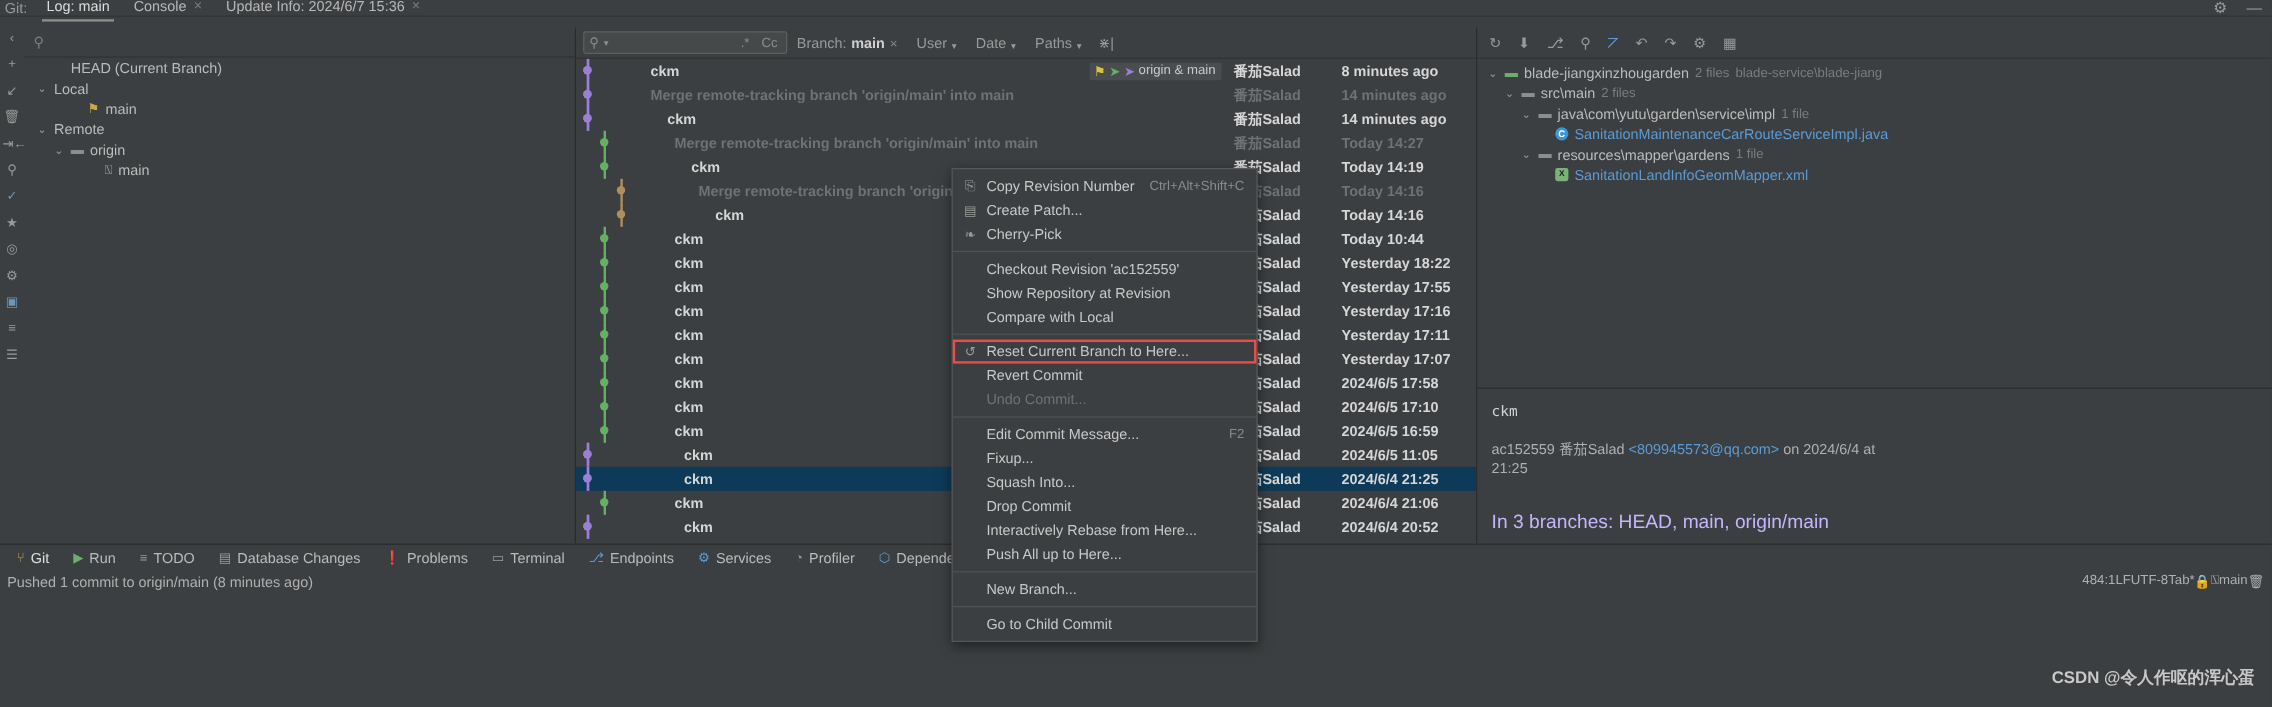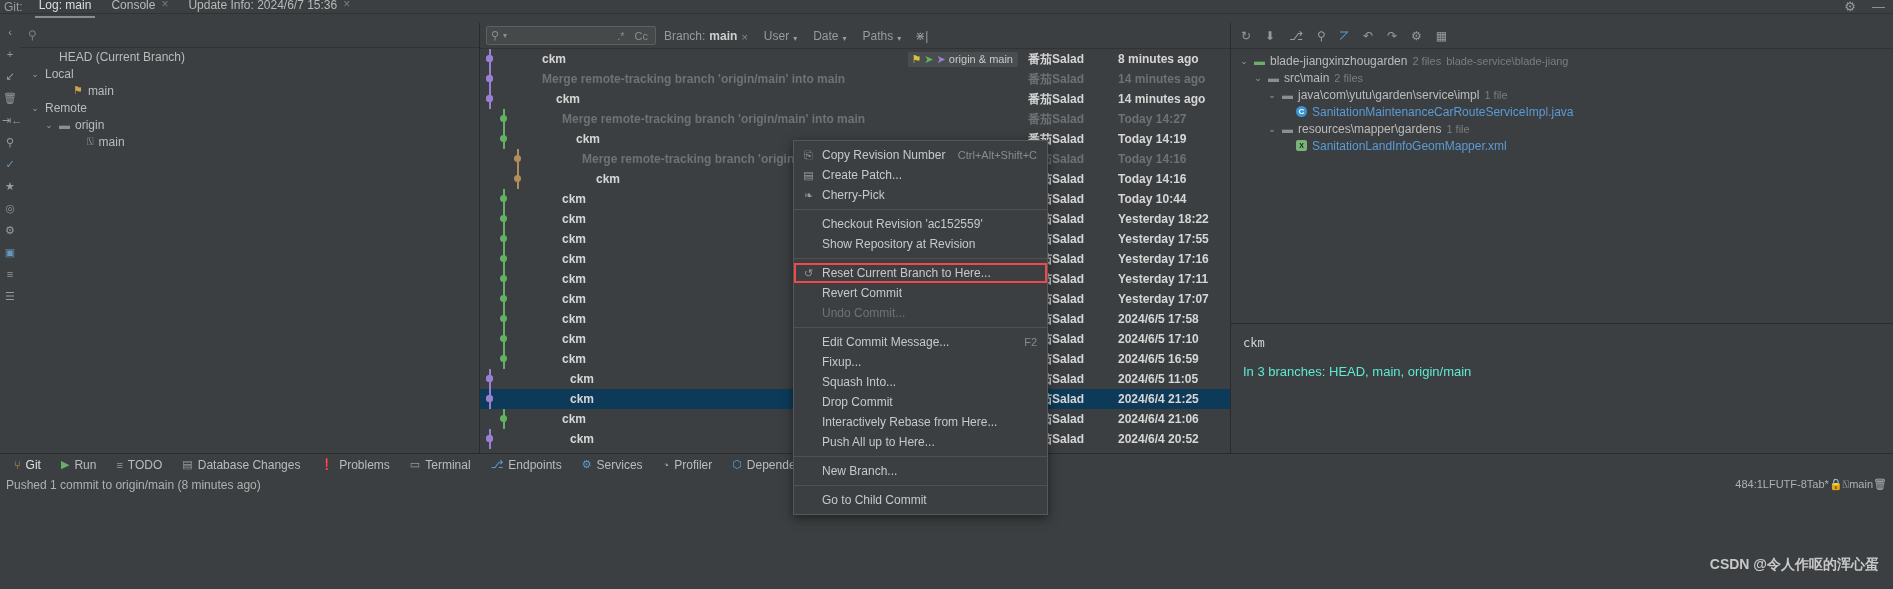--- a/index.html
+++ b/index.html
@@ -152,21 +152,21 @@
   .fnode .cnt { color: #7a7d80; font-size: 11px; }
   .fnode .path { color: #7a7d80; font-size: 11px; }
 
   .details {
     position: absolute; left: 0; top: 300px; width: 663px; height: 130px;
     border-top: 1px solid #2b2b2b; padding: 12px 12px 0 12px;
   }
   .details .msg { color: #d4d4d4; font-family: "DejaVu Sans Mono", monospace; font-size: 12px; }
   .details .meta { margin-top: 16px; color: #b0b0b0; font-size: 12px; }
   .details .meta a { color: #5b9bd5; text-decoration: none; }
-  .details .branches-line { margin-top: 14px; color: #5eead4; font-size: 13px; }
+  .details .branches-line { margin-top: 30px; color: #c4b5fd; font-size: 16px; }
 
   
   .ctxmenu {
     position: absolute; left: 793px; top: 140px; width: 255px;
     background: #3c3f41; border: 1px solid #555759;
     box-shadow: 0 3px 10px rgba(0,0,0,.5); padding: 4px 0; z-index: 50;
   }
   .mi {
     display: flex; align-items: center; height: 20px; padding: 0 10px 0 8px;
     color: #c8c8c8; font-size: 12px; gap: 7px; white-space: nowrap;
@@ -538,20 +538,25 @@
       <div class="mi">
         <span class="micon"></span>
         <span class="lbl">Checkout Revision 'ac152559'</span>
         <span class="sc"></span>
       </div>
       <div class="mi">
         <span class="micon"></span>
         <span class="lbl">Show Repository at Revision</span>
         <span class="sc"></span>
       </div>
+      <div class="mi">
+        <span class="micon"></span>
+        <span class="lbl">Compare with Local</span>
+        <span class="sc"></span>
+      </div>
       <div class="msep"></div>
       <div class="mi highlight">
         <span class="micon">↺</span>
         <span class="lbl">Reset Current Branch to Here...</span>
         <span class="sc"></span>
       </div>
       <div class="mi">
         <span class="micon"></span>
         <span class="lbl">Revert Commit</span>
         <span class="sc"></span>
@@ -652,20 +657,28 @@
         </div>
         <div class="fnode" style="padding-left: 50px;">
           <span class="arrow"></span>
           <span class="xic">X</span>
           <span class="link">SanitationLandInfoGeomMapper.xml</span>
         </div>
       </div>
 
     <div class="details">
       <div class="msg">ckm</div>
+      <div class="meta">
+        <span>ac152559</span>
+        <span>番茄Salad</span>
+        <a href="#">&lt;809945573@qq.com&gt;</a>
+        <span>on 2024/6/4 at</span>
+        <br>
+        <span>21:25</span>
+      </div>
       <div class="branches-line">In 3 branches: HEAD, main, origin/main</div>
     </div>
 
   </div>
 
   <div class="bottombar" id="bottom-bar">
       <div class="bb active">
         <span class="ic orange">⑂</span>
         <span>Git</span>
       </div>

